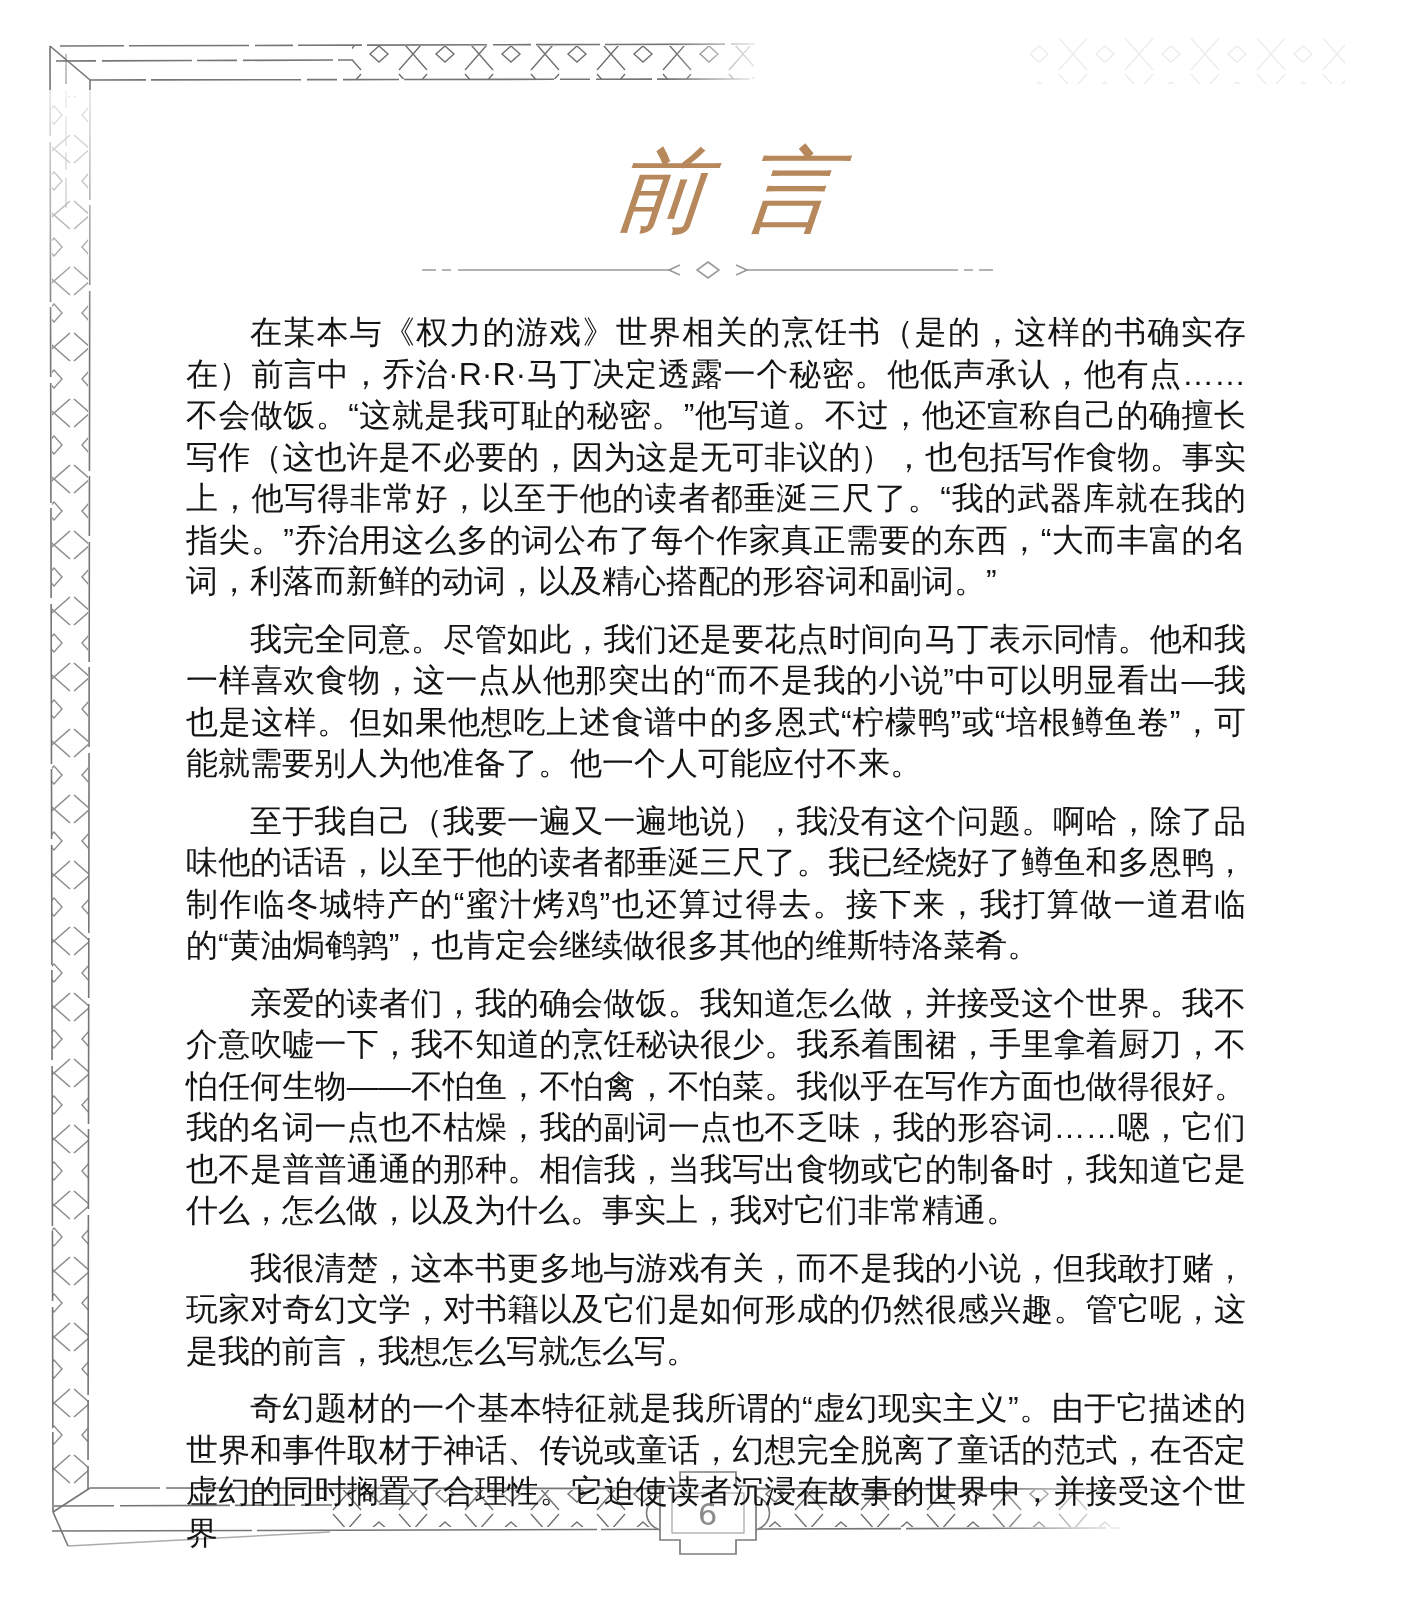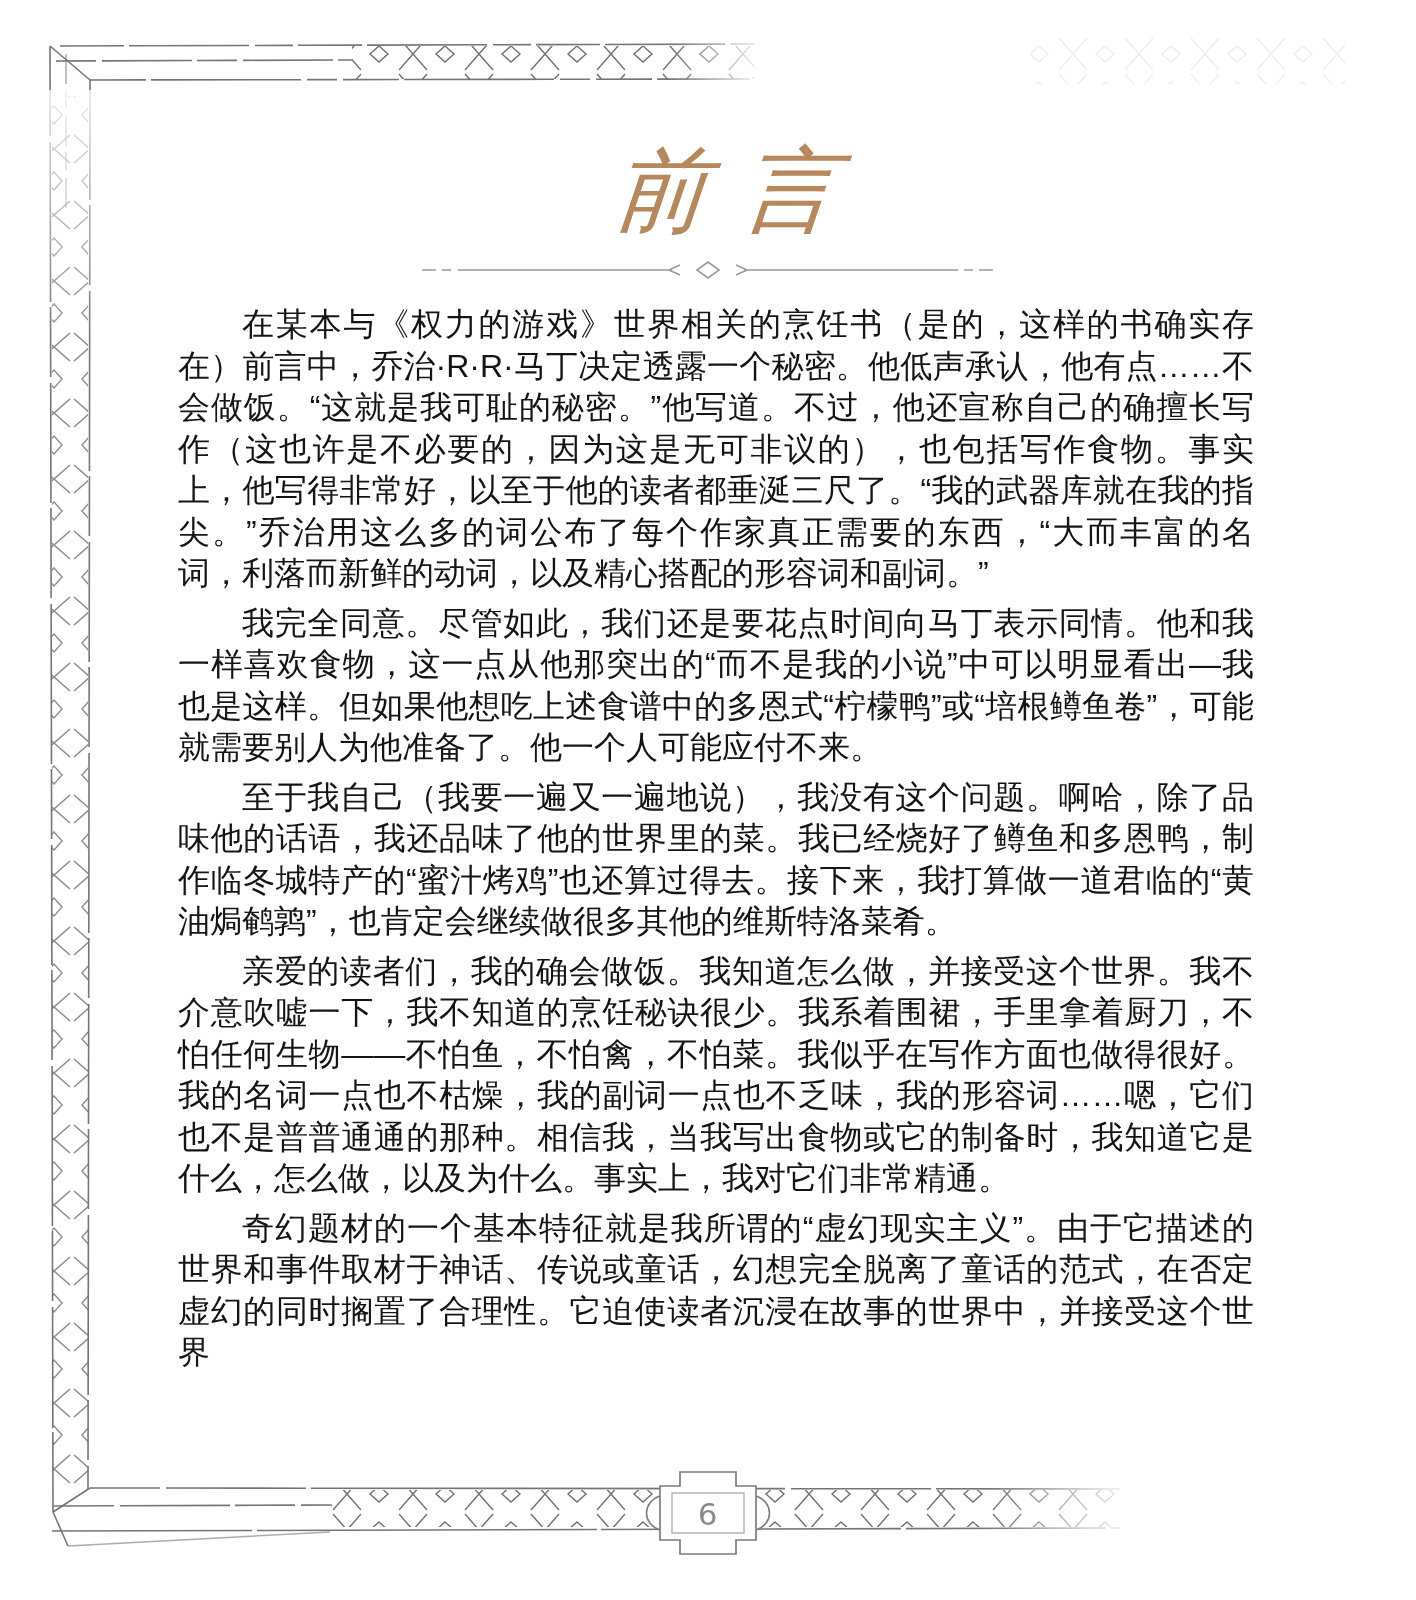--- a/index.html
+++ b/index.html
@@ -15,21 +15,21 @@
     font-family:"DejaVu Serif", serif; font-style:italic; font-weight:500;
     font-size:94px; letter-spacing:34px; color:#b6885c;
     transform:skewX(-5deg);
   }
   .divider { position:absolute; top:258px; left:418px; }
   .bodytext {
     position:absolute; top:296px; left:170px; width:1092px;
     font-size:32px; line-height:41.5px; color:#141414;
     text-align:justify; text-justify:inter-ideograph;
   }
-  .bodytext p { margin:8px; text-indent:2em; }
+  .bodytext p { margin:16px; text-indent:2em; }
   .pagenum-wrap { position:absolute; left:0; top:0; width:1416px; height:1600px; pointer-events:none; }
   .pagenum {
     position:absolute; left:0; top:1496px; width:1416px;
     text-align:center; font-family:"DejaVu Sans", sans-serif;
     font-size:31px; color:#8b8b8b; letter-spacing:1px;
   }
 </style>
 </head>
 <body>
 
@@ -103,22 +103,23 @@
       <path d="M262,7 l-11,5 l11,5"></path>
       <path d="M290,4 l11,8 l-11,8 l-11,-8 Z"></path>
       <path d="M318,7 l11,5 l-11,5"></path>
       <path d="M326,12 h214 M546,12 h9 M561,12 h14"></path>
     </g>
   </svg>
 
   <div class="bodytext">
     <p>在某本与《权力的游戏》世界相关的烹饪书（是的，这样的书确实存在）前言中，乔治·R·R·马丁决定透露一个秘密。他低声承认，他有点……不会做饭。“这就是我可耻的秘密。”他写道。不过，他还宣称自己的确擅长写作（这也许是不必要的，因为这是无可非议的），也包括写作食物。事实上，他写得非常好，以至于他的读者都垂涎三尺了。“我的武器库就在我的指尖。”乔治用这么多的词公布了每个作家真正需要的东西，“大而丰富的名词，利落而新鲜的动词，以及精心搭配的形容词和副词。”</p>
     <p>我完全同意。尽管如此，我们还是要花点时间向马丁表示同情。他和我一样喜欢食物，这一点从他那突出的“而不是我的小说”中可以明显看出—我也是这样。但如果他想吃上述食谱中的多恩式“柠檬鸭”或“培根鳟鱼卷”，可能就需要别人为他准备了。他一个人可能应付不来。</p>
-    <p>至于我自己（我要一遍又一遍地说），我没有这个问题。啊哈，除了品味他的话语，我还品味了他的世界里的菜。我已经烧好了鳟鱼和多恩鸭，制作临冬城特产的“蜜汁烤鸡”也还算过得去。接下来，我打算做一道君临的“黄油焗鹌鹑”，也肯定会继续做很多其他的维斯特洛菜肴。</p>
+    <p>至于我自己（我要一遍又一遍地说），我没有这个问题。啊哈，除了品味他的话语，以至于他的读者都垂涎三尺了。我已经烧好了鳟鱼和多恩鸭，制作临冬城特产的“蜜汁烤鸡”也还算过得去。接下来，我打算做一道君临的“黄油焗鹌鹑”，也肯定会继续做很多其他的维斯特洛菜肴。</p>
     <p>亲爱的读者们，我的确会做饭。我知道怎么做，并接受这个世界。我不介意吹嘘一下，我不知道的烹饪秘诀很少。我系着围裙，手里拿着厨刀，不怕任何生物——不怕鱼，不怕禽，不怕菜。我似乎在写作方面也做得很好。我的名词一点也不枯燥，我的副词一点也不乏味，我的形容词……嗯，它们也不是普普通通的那种。相信我，当我写出食物或它的制备时，我知道它是什么，怎么做，以及为什么。事实上，我对它们非常精通。</p>
+    <p>我很清楚，这本书更多地与游戏有关，而不是我的小说，但我敢打赌，玩家对奇幻文学，对书籍以及它们是如何形成的仍然很感兴趣。管它呢，这是我的前言，我想怎么写就怎么写。</p>
     <p>奇幻题材的一个基本特征就是我所谓的“虚幻现实主义”。由于它描述的世界和事件取材于神话、传说或童话，幻想完全脱离了童话的范式，在否定虚幻的同时搁置了合理性。它迫使读者沉浸在故事的世界中，并接受这个世界</p>
   </div>
 
   <div class="pagenum-wrap">
     <div class="pagenum">6</div>
   </div>
 
 </div>
 
 </body></html>

